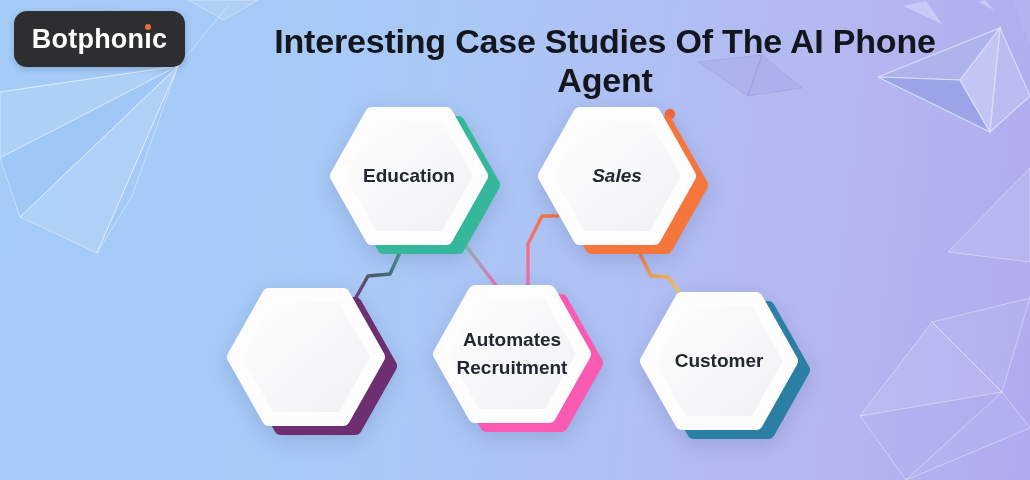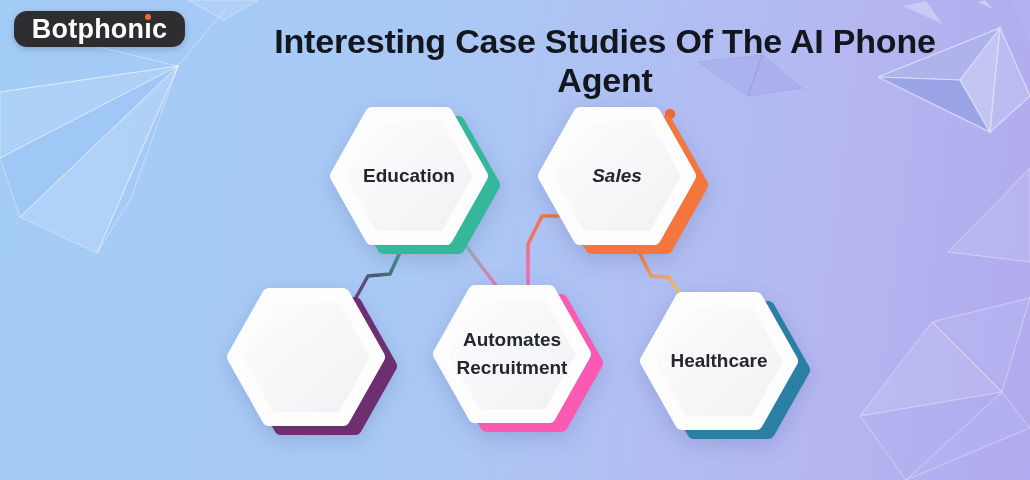--- a/index.html
+++ b/index.html
@@ -3,21 +3,21 @@
 <meta charset="utf-8">
 <style>
   html,body{margin:0;padding:0;background:#888;}
   .stage{
     position:relative;width:1030px;height:480px;overflow:hidden;
     font-family:"Liberation Sans", sans-serif;
     background:linear-gradient(97deg,#a3ccf7 0%,#a9c9f5 40%,#b5b7f1 78%,#b0abee 100%);
   }
   .bg-svg{position:absolute;left:0;top:0;width:1030px;height:480px;z-index:1;}
   .logo{
-    position:absolute;left:14px;top:11px;width:171px;height:36px;z-index:4;
+    position:absolute;left:14px;top:11px;width:171px;height:56px;z-index:4;
     background:#2e2e31;border-radius:13px;display:flex;align-items:center;justify-content:center;
     color:#ffffff;font-size:27px;font-weight:bold;letter-spacing:.2px;
     box-shadow:0 2px 6px rgba(40,50,90,.25);
   }
   .iwrap{position:relative;display:inline-block;}
   .i-dot{position:absolute;left:50%;transform:translateX(-50%);top:0px;width:6px;height:6px;}
   .title{
     position:absolute;left:225px;top:22px;width:760px;z-index:4;
     text-align:center;font-size:34px;font-weight:bold;letter-spacing:-.2px;color:#13161c;
   }
@@ -152,16 +152,16 @@
     <div class="hex-label">Automates Recruitment</div>
   </div>
 
   <div class="hex" style="left:635px;top:287px;">
     <svg viewBox="0 0 178 160" width="178" height="160">
       <g transform="translate(12,9)">
           <polygon class="hex-shadow" points="12,74 47,12 121,12 156,74 121,136 47,136" fill="#2b7fa3" stroke="#2b7fa3"></polygon>
         </g>
       <polygon class="hex-main" points="12,74 47,12 121,12 156,74 121,136 47,136" fill="url(#hexfill)"></polygon>
     </svg>
-    <div class="hex-label">Healthcare</div>
+    <div class="hex-label">Customer</div>
   </div>
 
 </div>
 
 </body></html>

